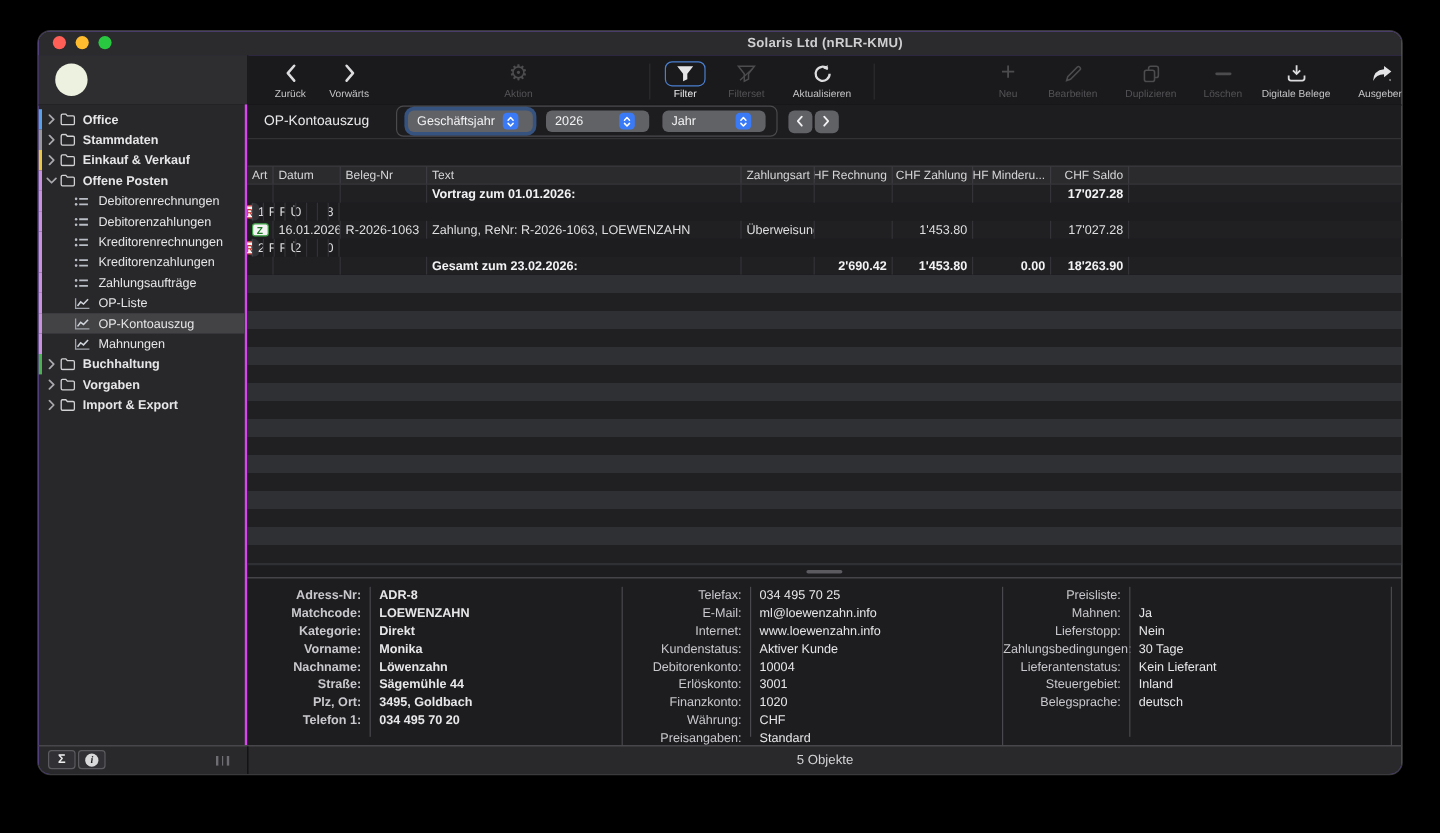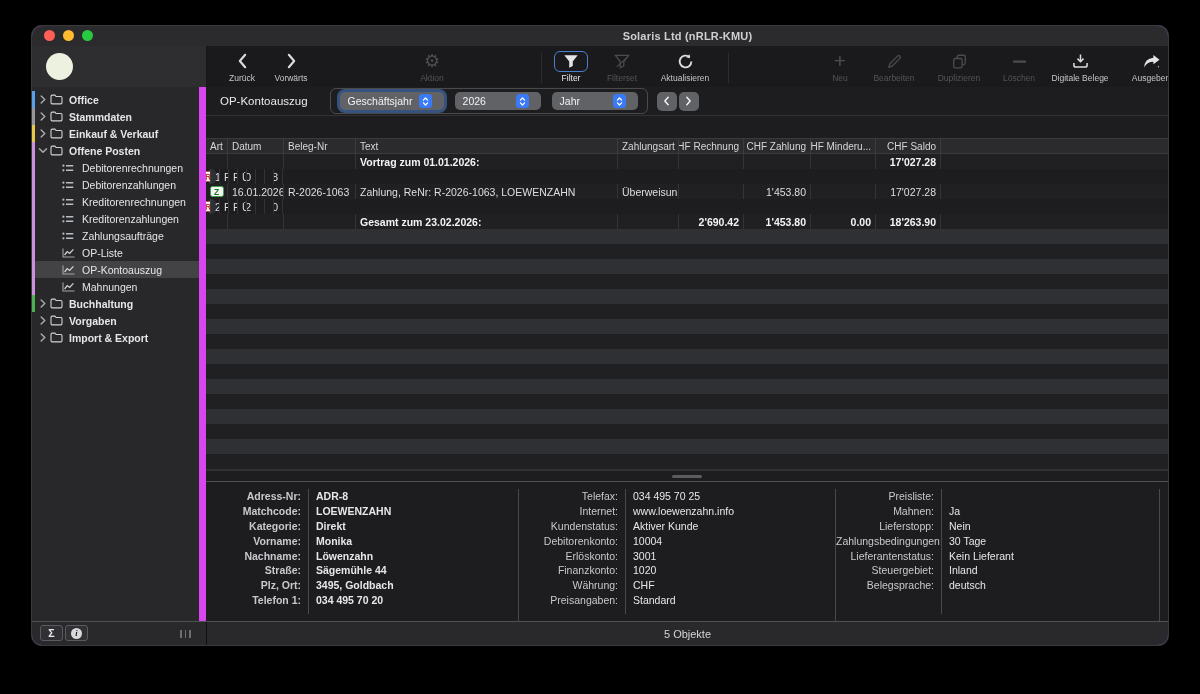--- a/index.html
+++ b/index.html
@@ -26,21 +26,21 @@
   .tb-btn.disabled .tb-ic{color:#4c4c4f;}
   .tb-btn.disabled .tb-ic svg *{stroke:#4c4c4f;}
   .tb-btn.disabled .tb-label{color:#545458;}
   .tb-btn.active .tb-ic{border:1.5px solid #4a7fd0;border-radius:6px;padding:0 8px;height:19px;margin-top:1px;}
   .tb-btn.active .tb-label{color:#ececee;}
   .tb-sep{width:1px;height:30px;background:#2c2c2f;margin-top:2px;}
   .glyph{font-size:18px;line-height:18px;}
   
   .main{position:absolute;top:61px;left:0;right:0;bottom:23px;display:flex;}
   
-  .sidebar{width:174px;min-width:174px;background:#28282b;border-right:7px solid #d946ef;
+  .sidebar{width:174px;min-width:174px;background:#28282b;border-right:2px solid #d946ef;
     padding-top:4px;box-sizing:border-box;overflow:hidden;}
   .sb-row{position:relative;height:17px;display:flex;align-items:center;font-size:10.5px;
     color:#e6e6e8;white-space:nowrap;}
   .sb-row.sel{background:#434346;}
   .strip{position:absolute;left:0;top:0;width:3px;height:100%;}
   .chev{width:10px;margin-left:6px;display:flex;justify-content:center;color:#a9a9ad;}
   .chev svg{transition:none;}
   .chev.open svg{transform:rotate(90deg);}
   .sb-ic{width:16px;margin-right:5px;display:flex;align-items:center;justify-content:center;}
   .sb-folder .sb-label{font-weight:bold;}
@@ -594,20 +594,24 @@
               <span class="dlabel">Telefon 1:</span>
               <span class="dvalue">034 495 70 20</span>
             </div>
           </div>
           <div class="dcol dcol1">
             <div class="drow">
               <span class="dlabel">Telefax:</span>
               <span class="dvalue">034 495 70 25</span>
             </div>
             <div class="drow">
+              <span class="dlabel">E-Mail:</span>
+              <span class="dvalue">ml@loewenzahn.info</span>
+            </div>
+            <div class="drow">
               <span class="dlabel">Internet:</span>
               <span class="dvalue">www.loewenzahn.info</span>
             </div>
             <div class="drow">
               <span class="dlabel">Kundenstatus:</span>
               <span class="dvalue">Aktiver Kunde</span>
             </div>
             <div class="drow">
               <span class="dlabel">Debitorenkonto:</span>
               <span class="dvalue">10004</span>

